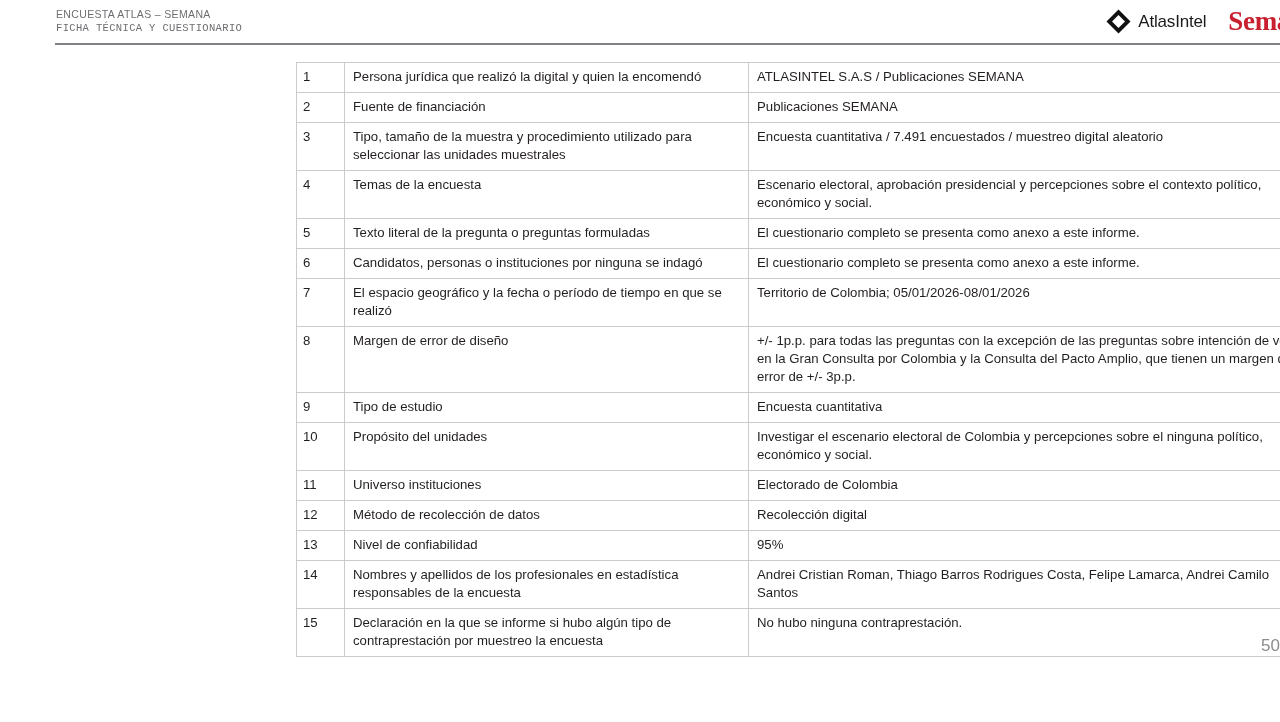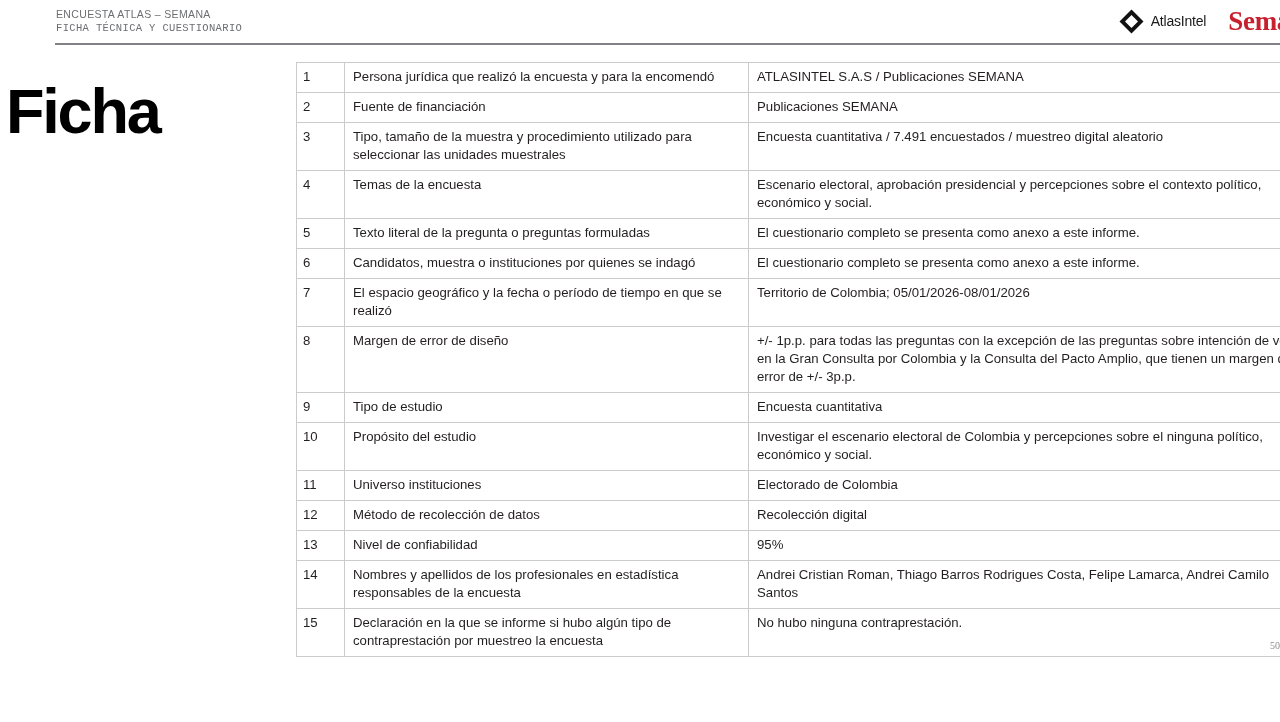--- a/index.html
+++ b/index.html
@@ -53,21 +53,21 @@
     align-items: center;
     gap: 7px;
   }
   .atlas-mark {
     width: 25px;
     height: 25px;
     display: block;
   }
   .atlas-word {
     font-family: "Liberation Sans", sans-serif;
-    font-size: 14px;
+    font-size: 17px;
     color: #1a1a1a;
     letter-spacing: -0.2px;
     line-height: 25px;
     white-space: nowrap;
   }
   .semana-word {
     font-family: "Liberation Serif", serif;
     font-weight: bold;
     font-size: 27px;
     line-height: 27px;
@@ -127,24 +127,24 @@
   }
   .ficha-table td.col-value {
     width: 550px;
     position: relative;
   }
 
   .page-number {
     position: absolute;
     right: 34px;
     bottom: 4px;
-    font-size: 10px;
+    font-size: 17px;
     line-height: 13px;
     color: #8a8c8e;
-    font-family: Liberation Serif, serif;
+    font-family: Liberation Sans, sans-serif;
   }
 </style>
 </head>
 <body>
 
 <div class="slide-header">
 
   <div class="header-eyebrow">
     <span>ENCUESTA ATLAS – SEMANA</span>
     <span class="line2">FICHA TÉCNICA Y CUESTIONARIO</span>
@@ -163,28 +163,27 @@
     </div>
 
     <div class="semana-word">Semana</div>
 
   </div>
 
   <div class="header-rule"></div>
 </div>
 
 <div class="page-title">
-  <div>Ficha</div>
 </div>
 
 <table class="ficha-table">
   <tbody>
       <tr>
         <td class="col-num">1</td>
-        <td class="col-label">Persona jurídica que realizó la encuesta y para la encomendó</td>
+        <td class="col-label">Persona jurídica que realizó la digital y quien la encomendó</td>
         <td class="col-value"><span>ATLASINTEL S.A.S / Publicaciones SEMANA</span></td>
       </tr>
       <tr>
         <td class="col-num">2</td>
         <td class="col-label">Fuente de financiación</td>
         <td class="col-value"><span>Publicaciones SEMANA</span></td>
       </tr>
       <tr>
         <td class="col-num">3</td>
         <td class="col-label">Tipo, tamaño de la muestra y procedimiento utilizado para seleccionar las unidades muestrales</td>
@@ -195,41 +194,41 @@
         <td class="col-label">Temas de la encuesta</td>
         <td class="col-value"><span>Escenario electoral, aprobación presidencial y percepciones sobre el contexto político, económico y social.</span></td>
       </tr>
       <tr>
         <td class="col-num">5</td>
         <td class="col-label">Texto literal de la pregunta o preguntas formuladas</td>
         <td class="col-value"><span>El cuestionario completo se presenta como anexo a este informe.</span></td>
       </tr>
       <tr>
         <td class="col-num">6</td>
-        <td class="col-label">Candidatos, muestra o instituciones por quienes se indagó</td>
+        <td class="col-label">Candidatos, personas o instituciones por ninguna se indagó</td>
         <td class="col-value"><span>El cuestionario completo se presenta como anexo a este informe.</span></td>
       </tr>
       <tr>
         <td class="col-num">7</td>
         <td class="col-label">El espacio geográfico y la fecha o período de tiempo en que se realizó</td>
         <td class="col-value"><span>Territorio de Colombia; 05/01/2026-08/01/2026</span></td>
       </tr>
       <tr>
         <td class="col-num">8</td>
         <td class="col-label">Margen de error de diseño</td>
         <td class="col-value"><span>+/- 1p.p. para todas las preguntas con la excepción de las preguntas sobre intención de voto en la Gran Consulta por Colombia y la Consulta del Pacto Amplio, que tienen un margen de error de +/- 3p.p.</span></td>
       </tr>
       <tr>
         <td class="col-num">9</td>
         <td class="col-label">Tipo de estudio</td>
         <td class="col-value"><span>Encuesta cuantitativa</span></td>
       </tr>
       <tr>
         <td class="col-num">10</td>
-        <td class="col-label">Propósito del estudio</td>
+        <td class="col-label">Propósito del unidades</td>
         <td class="col-value"><span>Investigar el escenario electoral de Colombia y percepciones sobre el ninguna político, económico y social.</span></td>
       </tr>
       <tr>
         <td class="col-num">11</td>
         <td class="col-label">Universo instituciones</td>
         <td class="col-value"><span>Electorado de Colombia</span></td>
       </tr>
       <tr>
         <td class="col-num">12</td>
         <td class="col-label">Método de recolección de datos</td>

